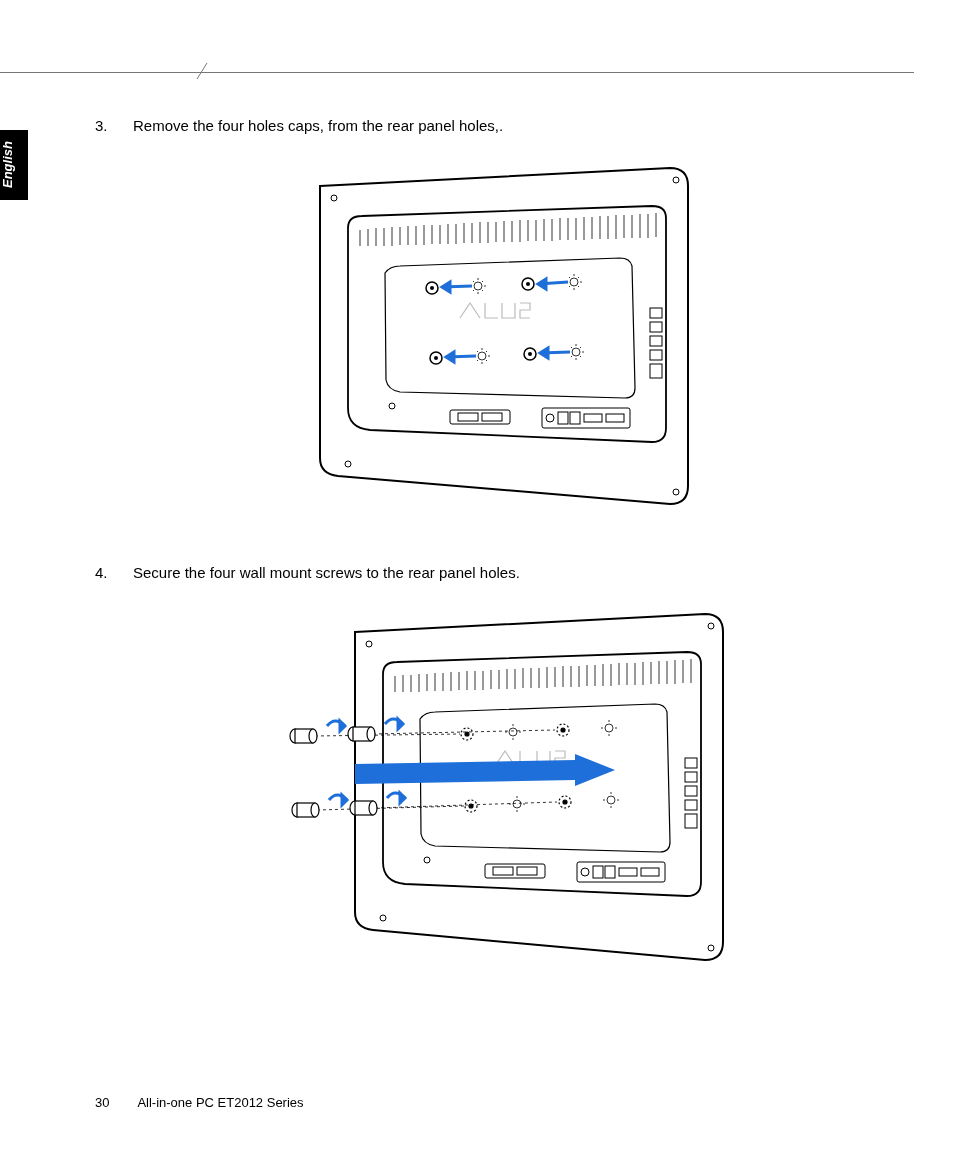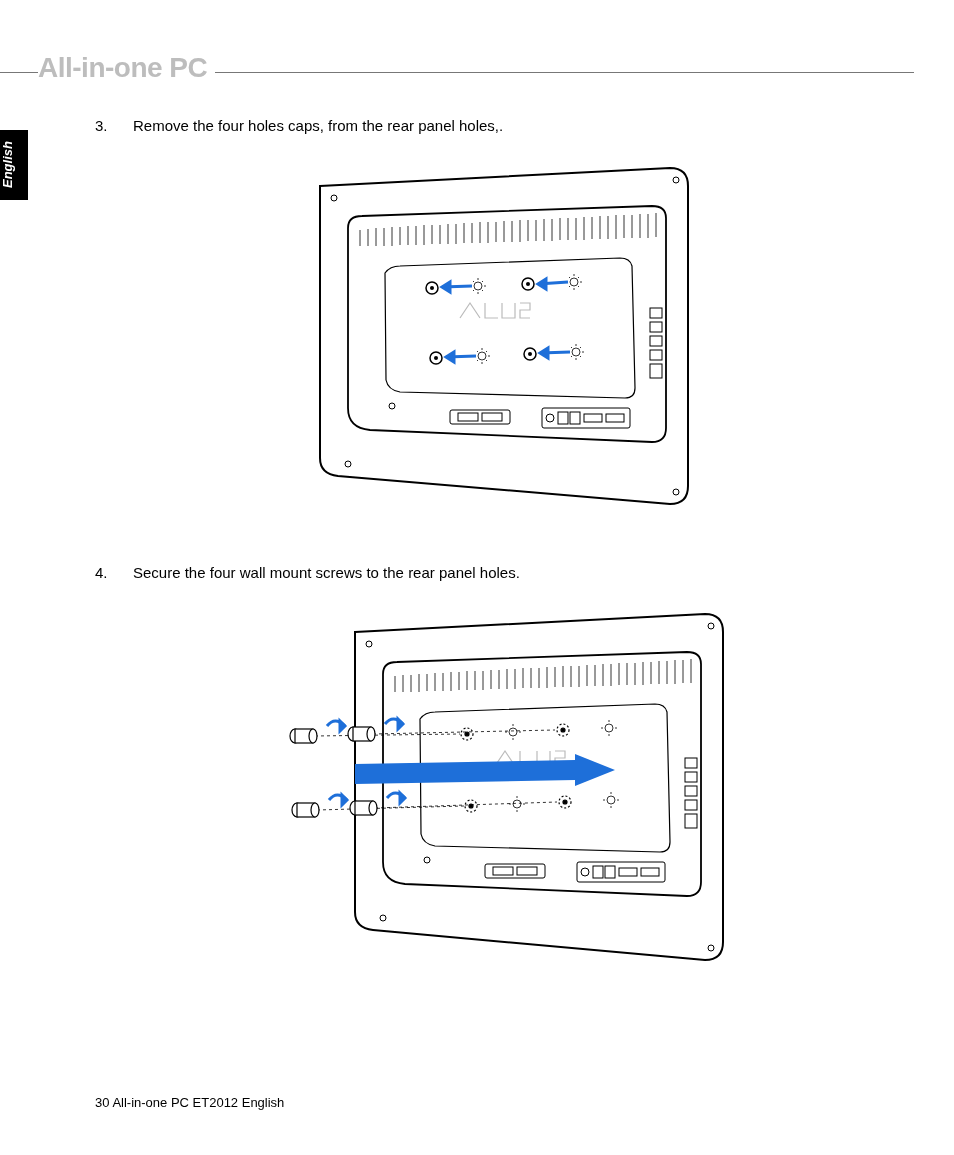--- a/index.html
+++ b/index.html
@@ -89,31 +89,30 @@
   }
   .figure-wrap svg {
     display: inline-block;
   }
   .footer {
     position: absolute;
     bottom: 45px;
     left: 95px;
     font-size: 13px;
   }
-  .footer .pnum { margin-right: 0; }
+  .footer .pnum { margin-right: 25px; }
 </style>
 </head>
 <body>
 
 <div class="header-bar">
   <hr class="header-line">
   <svg class="header-slash" viewBox="0 0 30 20">
     <path d="M 2 18 L 12 2" stroke="#777" stroke-width="1" fill="none"></path>
   </svg>
-  <div class="header-title">All-in-one PC</div>
 </div>
 
 <div class="lang-tab">English</div>
 
 <div class="content">
 
   <div class="step">
     <div class="step-num">3.</div>
     <div class="step-text">Remove the four holes caps, from the rear panel holes,.</div>
   </div>
@@ -423,14 +422,14 @@
       <circle cx="456" cy="344" r="3" fill="none" stroke="#000"></circle>
       <circle cx="128" cy="314" r="3" fill="none" stroke="#000"></circle>
       <circle cx="172" cy="256" r="3" fill="none" stroke="#000"></circle>
     </svg>
   </div>
 
 </div>
 
 <div class="footer">
   <span class="pnum">30</span>
-  <span>All-in-one PC ET2012 English</span>
+  <span>All-in-one PC ET2012 Series</span>
 </div>
 
 </body></html>

